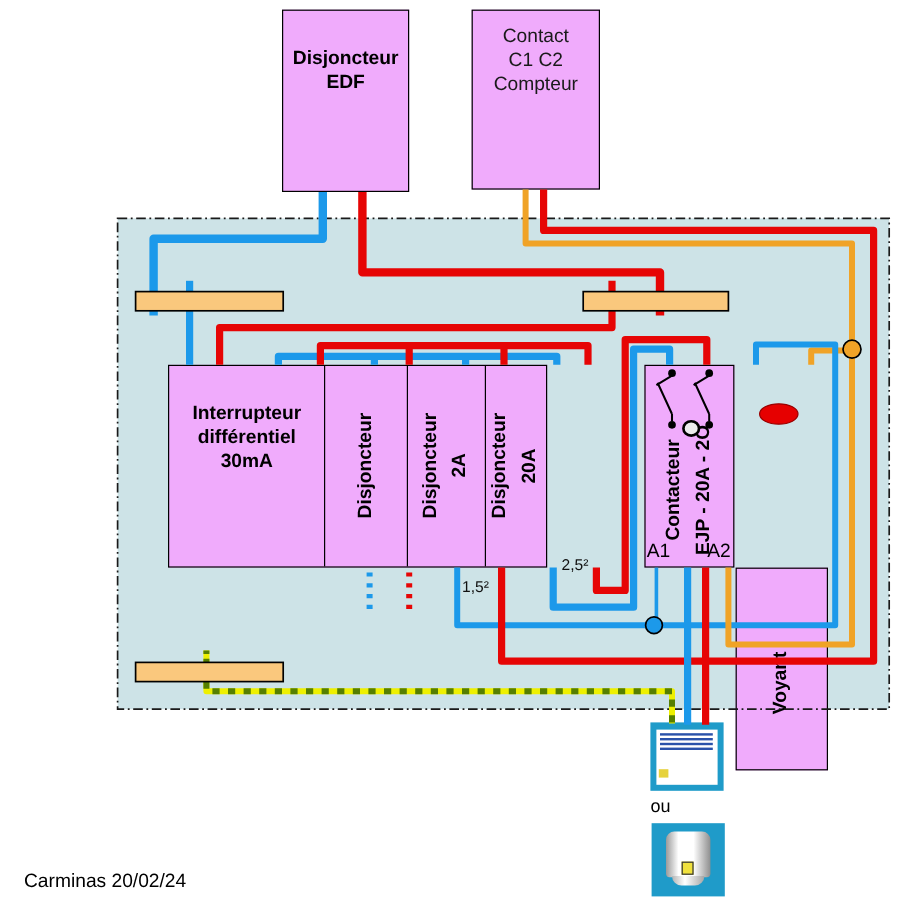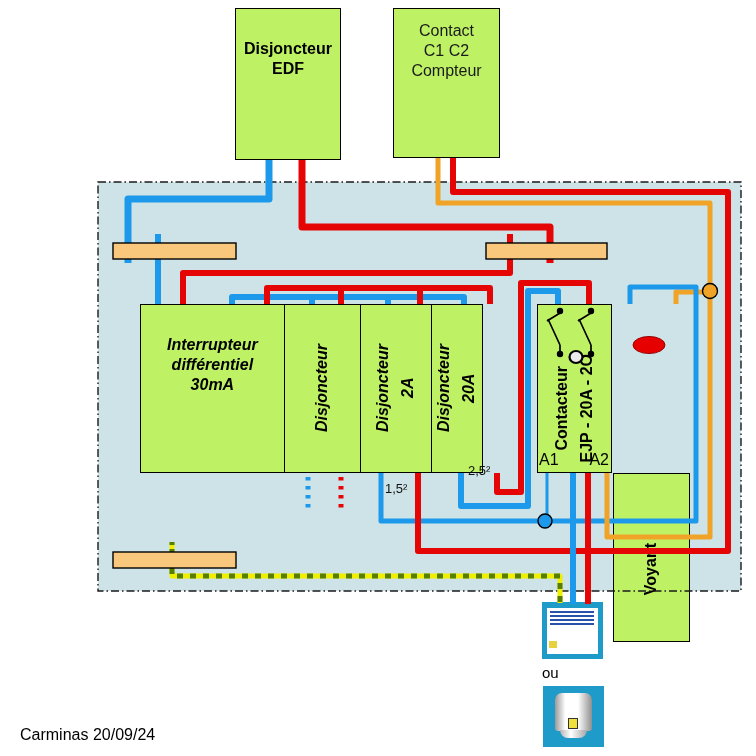--- a/index.html
+++ b/index.html
@@ -1,19 +1,19 @@
 <!DOCTYPE html>
 <html><head>
 <meta charset="utf-8">
 <style>
   html,body{margin:0;padding:0;background:#fff;}
   #stage{position:relative;width:756px;height:756px;background:#fff;overflow:hidden;
          font-family:"Liberation Sans",sans-serif;color:#000;}
   .abs{position:absolute;box-sizing:border-box;}
-  .box{background:#bef264;border:1.6px solid #000;}
+  .box{background:#f0abfc;border:1.6px solid #000;}
   .pre{white-space:pre-line;}
   .hlabel{font-weight:bold;font-size:16px;line-height:1.25;text-align:center;}
   .vlabel{writing-mode:vertical-rl;transform:rotate(180deg);font-weight:bold;font-size:16px;
           line-height:1.55;text-align:center;white-space:pre-line;}
   .cell{display:flex;align-items:center;justify-content:center;position:relative;box-sizing:border-box;}
   .terminal{position:absolute;font-size:16px;font-weight:normal;bottom:3px;}
   .wire-size{font-size:13px;color:#111;}
   svg{position:absolute;left:0;top:0;pointer-events:none;}
   .small-note{font-size:15px;text-align:left;}
   .credit{font-size:16px;}
@@ -28,21 +28,21 @@
   <div class="abs box" style="left:235px;top:8px;width:106px;height:152px;display:flex;justify-content:center;">
     <div class="hlabel pre" style="margin-top:30px;">Disjoncteur
 EDF</div>
   </div>
   <div class="abs box" style="left:393px;top:8px;width:107px;height:150px;display:flex;justify-content:center;">
     <div class="hlabel pre" style="margin-top:12px;font-weight:normal;color:#1a1a1a;">Contact
 C1 C2
 Compteur</div>
   </div>
 
-  <div class="abs box" style="left:140px;top:304px;width:343px;height:169px;display:flex;font-style:italic;">
+  <div class="abs box" style="left:140px;top:304px;width:316px;height:169px;display:flex;">
     <div class="cell" style="width:148px;border-right:1.6px solid #000;align-items:flex-start;">
       <div class="hlabel pre" style="margin-top:30px;">Interrupteur
 différentiel
 30mA</div>
     </div>
     <div class="cell" style="width:78px;border-right:1.6px solid #000;">
       <div class="vlabel">Disjoncteur</div>
     </div>
     <div class="cell" style="width:74px;border-right:1.6px solid #000;">
       <div class="vlabel">Disjoncteur
@@ -78,21 +78,21 @@
   <div class="abs small-note" style="left:542px;top:664px;width:61px;">ou</div>
 
   <div class="abs" style="left:543px;top:686px;width:61px;height:61px;background:#1f9bc9;">
     <div class="abs" style="left:12px;top:7px;width:37px;height:38px;border-radius:7px 7px 3px 3px;
                 background:linear-gradient(90deg,#9a9a9a 0%,#ffffff 28%,#ffffff 62%,#8f8f8f 100%);"></div>
     <div class="abs" style="left:17px;top:44px;width:27px;height:8px;border-radius:0 0 9px 9px;
                 background:linear-gradient(90deg,#b5b5b5,#fff 40%,#a5a5a5);"></div>
     <div class="abs" style="left:25px;top:32px;width:10px;height:11px;background:#f0e13c;border:1.6px solid #333;"></div>
   </div>
 
-  <div class="abs credit" style="left:20px;top:726px;">Carminas 20/09/24</div>
+  <div class="abs credit" style="left:20px;top:726px;">Carminas 20/02/24</div>
 
   <svg width="756" height="756" viewBox="0 0 756 756">
 
     <rect x="98" y="182" width="643" height="409" fill="none" stroke="#1a1a1a" stroke-width="1.4" stroke-dasharray="8 3 1.5 3"></rect>
 
     <g fill="none" stroke-linejoin="round" stroke-linecap="butt">
 
       <path d="M269,160 V199 H128 V263" stroke="#1c99ea" stroke-width="7"></path>
       <path d="M302,160 V227 H550 V263" stroke="#e60505" stroke-width="7"></path>
       <path d="M158,234 V304" stroke="#1c99ea" stroke-width="6"></path>

